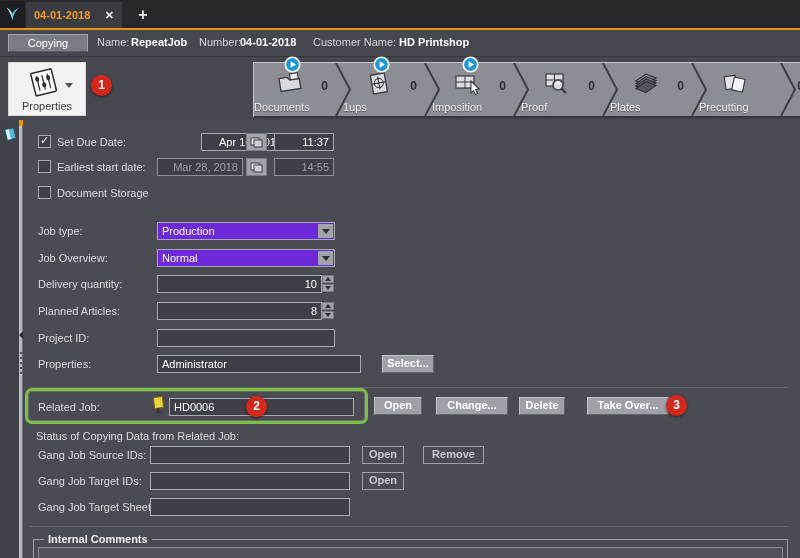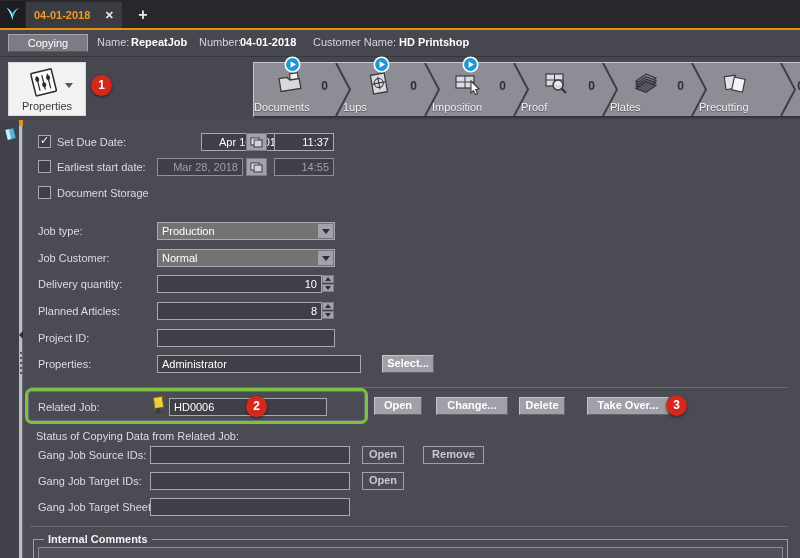--- a/index.html
+++ b/index.html
@@ -67,21 +67,21 @@
 
   
   .lbl{position:absolute;height:18px;line-height:18px;font-size:11px;color:#dcdce0;white-space:nowrap;}
   .fld{position:absolute;height:18px;background:#3f3f47;border:1px solid #a9a9b1;color:#fff;
        font-family:"Liberation Sans",sans-serif;font-size:11px;padding:0 4px;outline:none;}
   .fld.r{text-align:right;}
   .fld.dis{color:#9fa0a8;border-color:#8f8f97;}
   .chk{position:absolute;width:13px;height:13px;background:#3f3f47;border:1px solid #a9a9b1;
        color:#fff;font-size:11px;line-height:11px;text-align:center;}
   .chk.on::after{content:"✓";position:relative;top:-1px;}
-  .dd{position:absolute;height:18px;background:#737373;border:1px solid #a9a9b1;}
+  .dd{position:absolute;height:18px;background:#6d28d9;border:1px solid #a9a9b1;}
   .ddval{position:absolute;left:4px;top:1px;font-size:11px;color:#fff;line-height:15px;white-space:nowrap;}
   .ddbtn{position:absolute;right:1px;top:1px;width:15px;height:14px;background:#a2a2aa;
          display:flex;align-items:center;justify-content:center;}
   .tri-d{width:0;height:0;border-left:4px solid transparent;border-right:4px solid transparent;
          border-top:5px solid #2e2e33;}
   .tri-u{width:0;height:0;border-left:3px solid transparent;border-right:3px solid transparent;
          border-bottom:4px solid #2e2e33;}
   .tri-d2{width:0;height:0;border-left:3px solid transparent;border-right:3px solid transparent;
           border-top:4px solid #2e2e33;}
   .spin{position:absolute;width:12px;height:18px;}
@@ -311,21 +311,21 @@
   <span class="lbl" style="left:57px;top:184px">Document Storage</span>
 
   <span class="lbl" style="left:38px;top:222px">Job type:</span>
   <div class="dd" style="left:157px;top:222px;width:178px">
     <span class="ddval">Production</span>
     <span class="ddbtn">
         <span class="tri-d"></span>
       </span>
   </div>
 
-  <span class="lbl" style="left:38px;top:249px">Job Customer:</span>
+  <span class="lbl" style="left:38px;top:249px">Job Overview:</span>
   <div class="dd" style="left:157px;top:249px;width:178px">
     <span class="ddval">Normal</span>
     <span class="ddbtn">
         <span class="tri-d"></span>
       </span>
   </div>
 
   <span class="lbl" style="left:38px;top:275px">Delivery quantity:</span>
   <input class="fld r" style="left: 157px; top: 275px; width: 165px;" value="10">
   <span class="spin" style="left:322px;top:275px">
@@ -358,21 +358,21 @@
   <div class="sepline" style="top:387px"></div>
 
   <div class="greenbox"></div>
   <span class="lbl" style="left:38px;top:398px">Related Job:</span>
   <span style="position:absolute;left:150px;top:396px">
     <svg width="16" height="19" viewBox="0 0 16 19">
       <rect x="4" y="1" width="9" height="11" fill="#ead23e" stroke="#7a6410" transform="rotate(-8 8.5 6.5)"></rect>
       <path d="M7.2 12 h2.4 v3 l3 2.2 h-8.4 l3-2.2 z" fill="#3a3a40"></path>
     </svg>
   </span>
-  <input class="fld" style="left: 169px; top: 398px; width: 158px;" value="HD0006">
+  <input class="fld" style="left: 169px; top: 398px; width: 185px;" value="HD0006">
   <div class="badge" style="left:246px;top:396px">2</div>
   <div class="btn" style="left:374px;top:397px;width:48px">Open</div>
   <div class="btn" style="left:436px;top:397px;width:72px">Change...</div>
   <div class="btn" style="left:519px;top:397px;width:46px">Delete</div>
   <div class="btn" style="left:587px;top:397px;width:82px">Take Over...</div>
   <div class="badge" style="left:666px;top:395px">3</div>
 
   <span class="lbl" style="left:36px;top:427px">Status of Copying Data from Related Job:</span>
 
   <span class="lbl" style="left:38px;top:446px">Gang Job Source IDs:</span>

